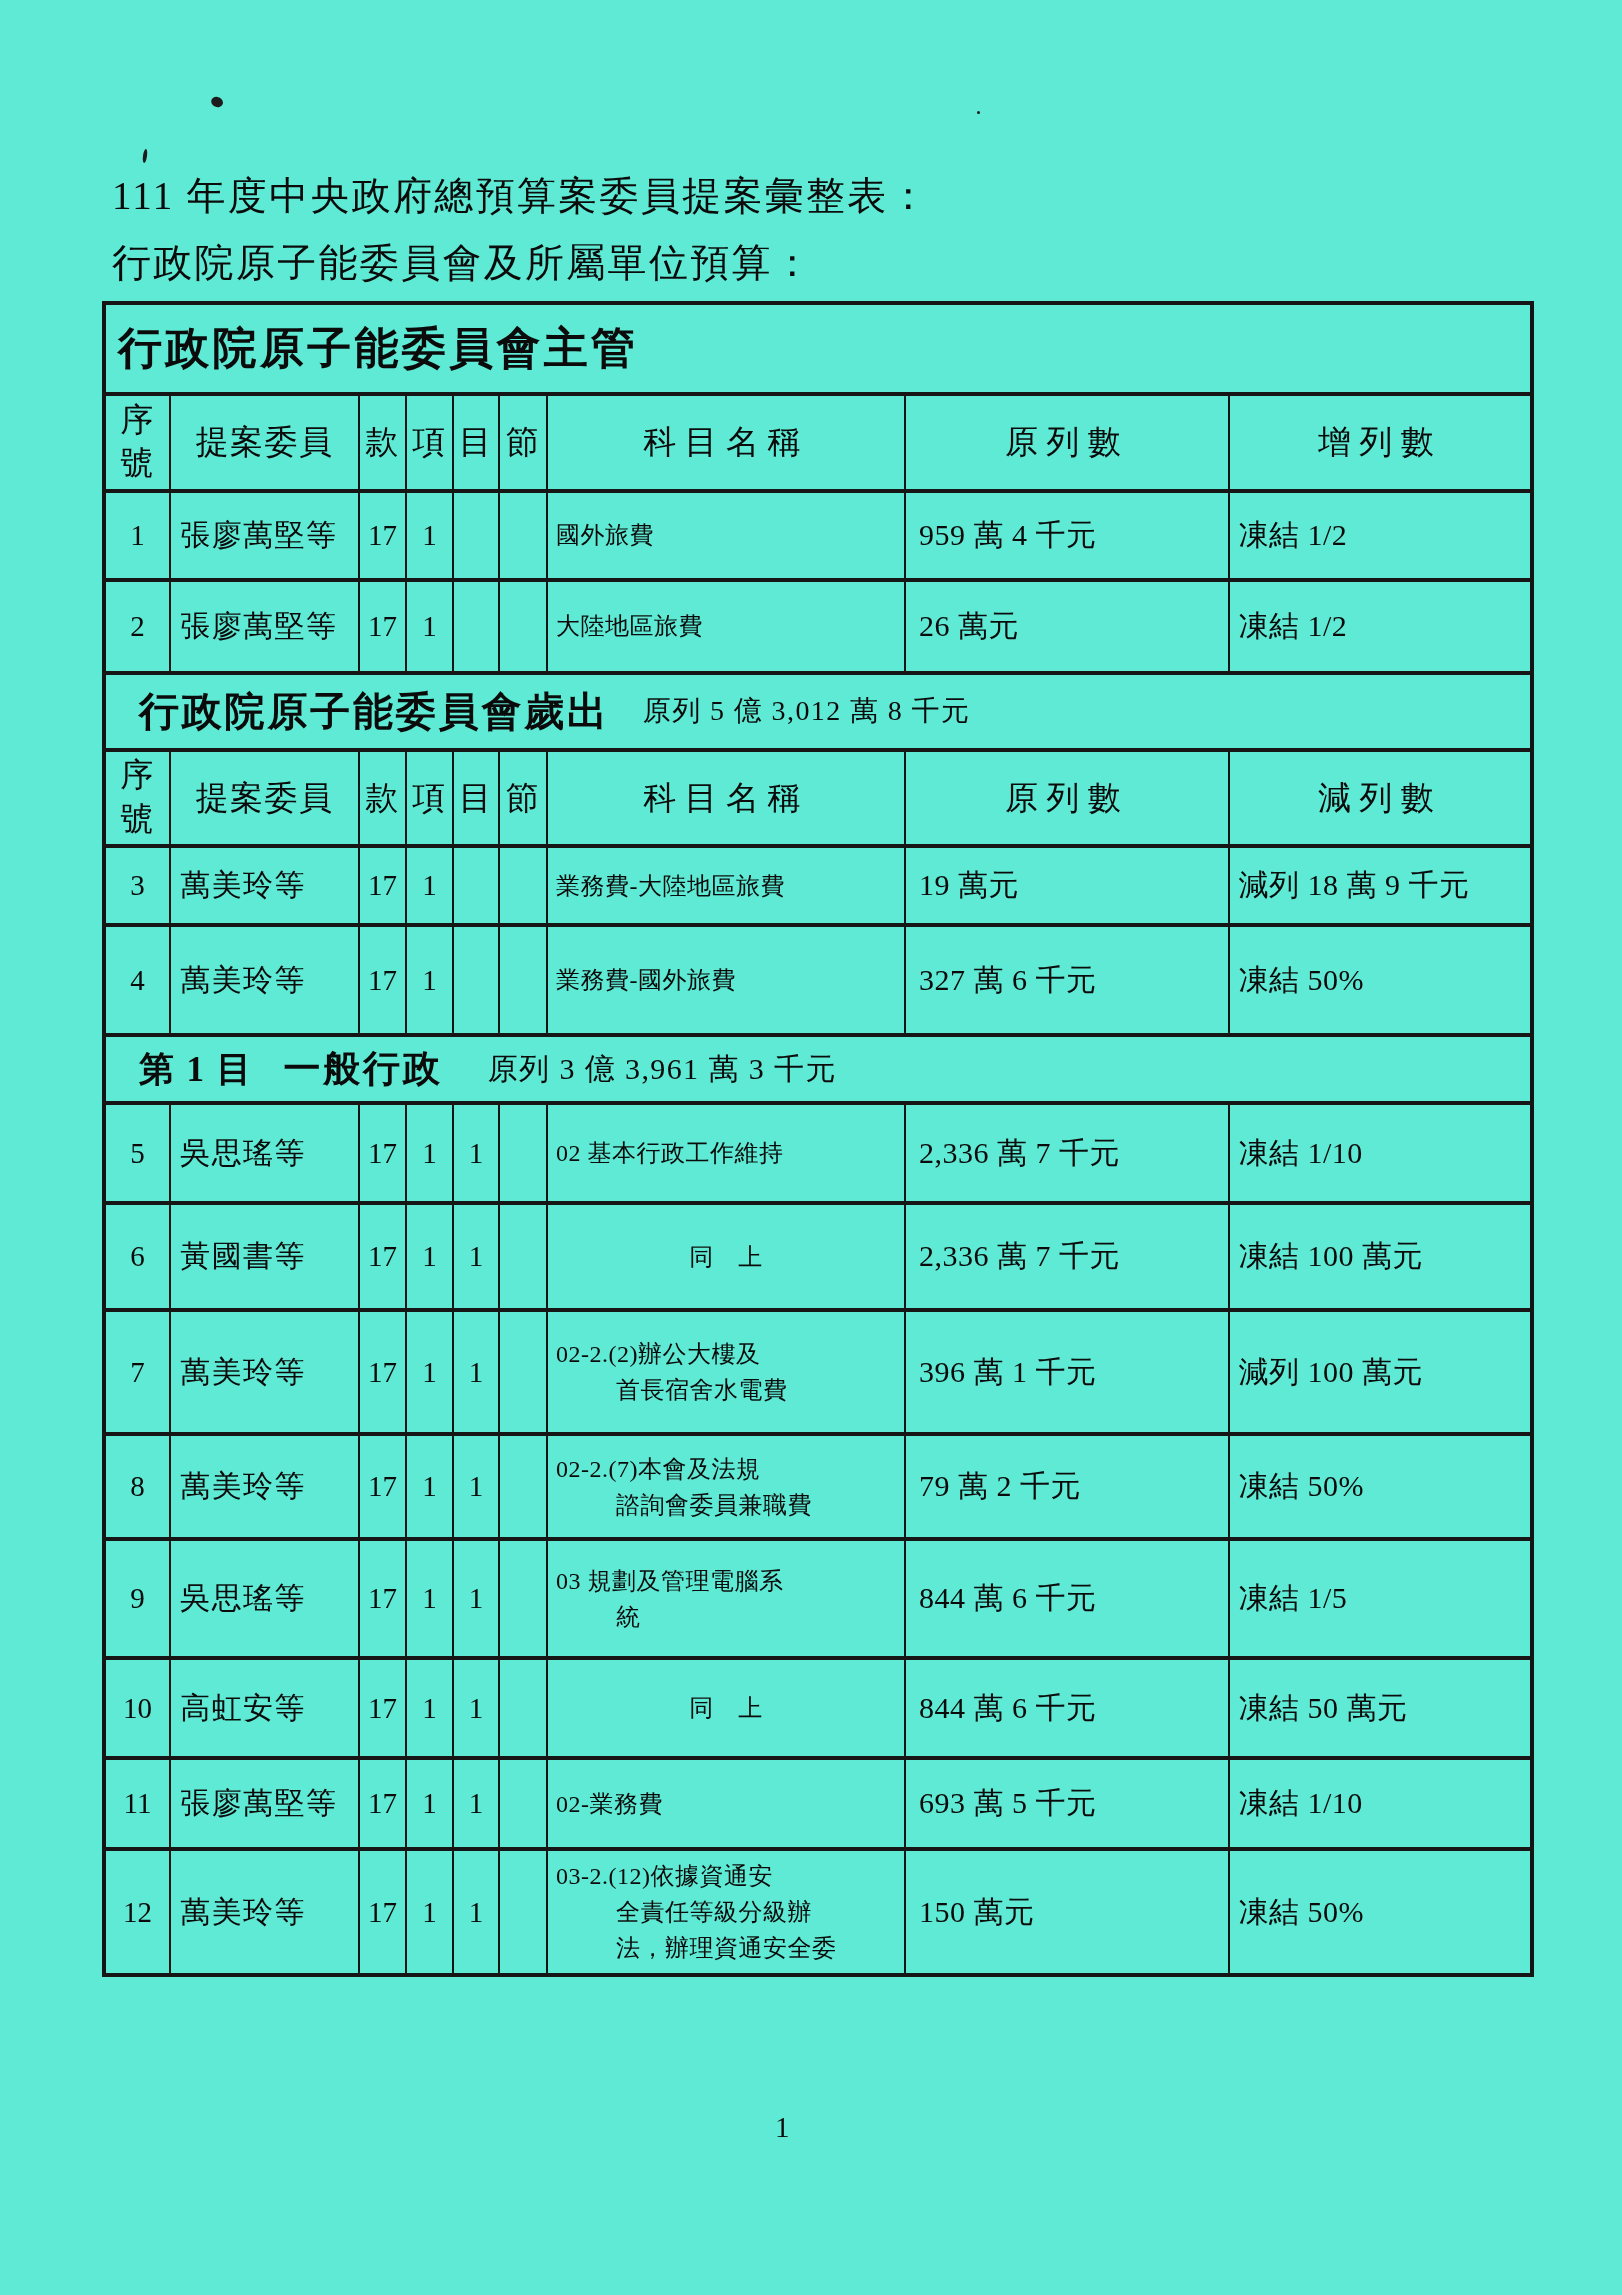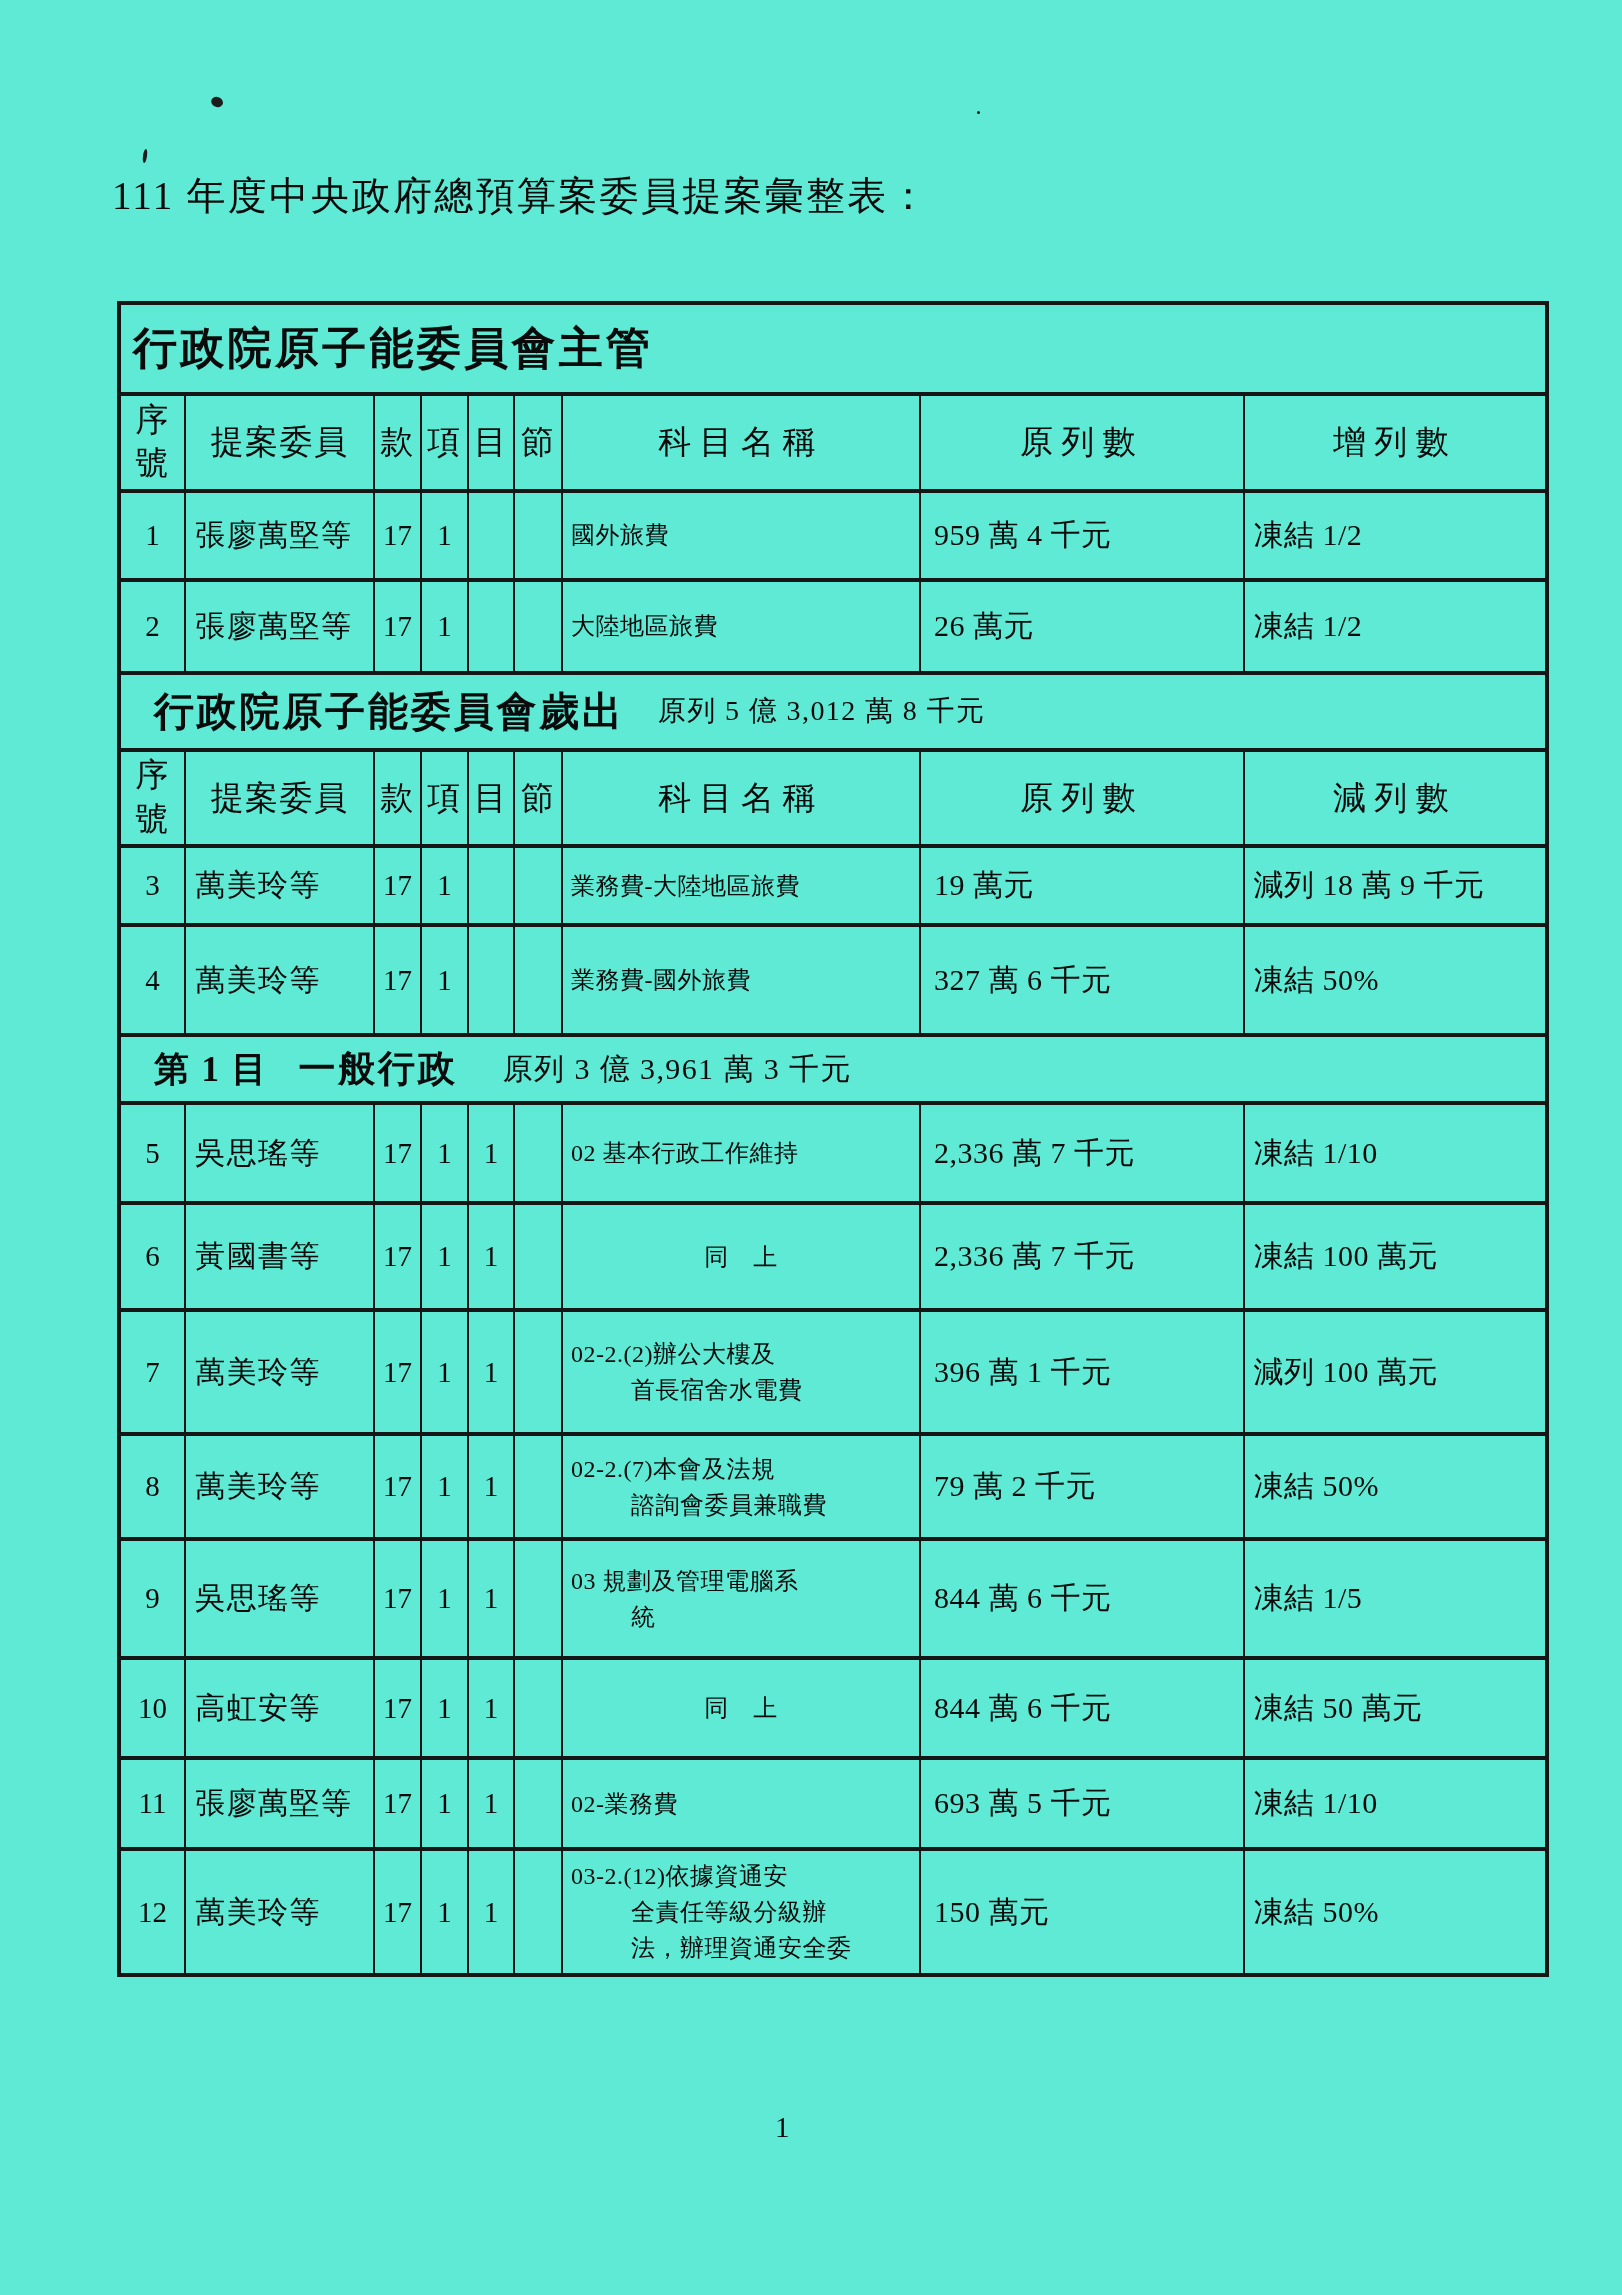--- a/index.html
+++ b/index.html
@@ -1,21 +1,21 @@
 <!DOCTYPE html>
 <html style="font-size:7.5px"><head>
 <meta charset="utf-8">
 <style>
   html,body{margin:0;padding:0;background:#ffffff;}
   .page{position:relative;width:1623px;height:2295px;background:#5eead4;
         font-family:Liberation Serif, serif;color:#0b0b0b;overflow:hidden;}
   .title{position:absolute;left:112px;font-size:39px;letter-spacing:2.3px;white-space:nowrap;}
   #title1{top:169px;}
   #title2{top:236px;}
-  table.main{position:absolute;left:117px;top:301px;width:1427px;
+  table.main{position:absolute;left:102px;top:301px;width:1427px;
              border-collapse:collapse;table-layout:fixed;border:4.7px solid #141414;}
   td{border:2.3px solid #161616;border-top-width:4.7px;border-bottom-width:4.7px;
      vertical-align:middle;overflow:hidden;}
   tr.hrow td{border-bottom-width:2.8px;}
   .sec{font-weight:bold;font-size:44px;padding:2.8px 4.7px 2.8px 12px;letter-spacing:3.3px;white-space:nowrap;}
   .secflex{display:flex;align-items:center;padding-left:0;white-space:nowrap;margin-left:32px;}
   .sec3title{font-weight:bold;font-size:40px;letter-spacing:2.8px;}
   .secnote{font-size:28px;letter-spacing:1.4px;margin-left:33px;}
   .s4no{font-weight:bold;font-size:35px;letter-spacing:1.9px;}
   .s4name{font-weight:bold;font-size:37px;letter-spacing:2.8px;margin-left:30px;}
@@ -40,20 +40,21 @@
 </head>
 <body>
 
 <div class="page">
 
   <div class="speck" id="speck1"></div>
   <div class="speck" id="speck2"></div>
   <div class="speck" id="speck3"></div>
 
   <div class="title" id="title1">111 年度中央政府總預算案委員提案彙整表：</div>
+  <div class="title" id="title2">行政院原子能委員會及所屬單位預算：</div>
 
   <table class="main">
     <colgroup>
       <col style="width:66px">
         <col style="width:189px">
         <col style="width:47px">
       <col style="width:47px">
         <col style="width:46px">
         <col style="width:48px">
       <col style="width:358px">

